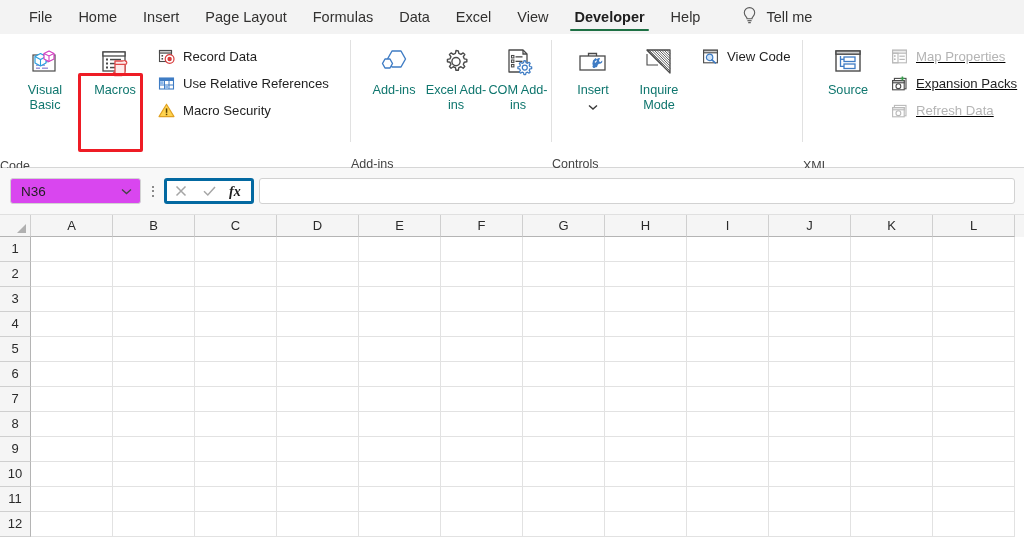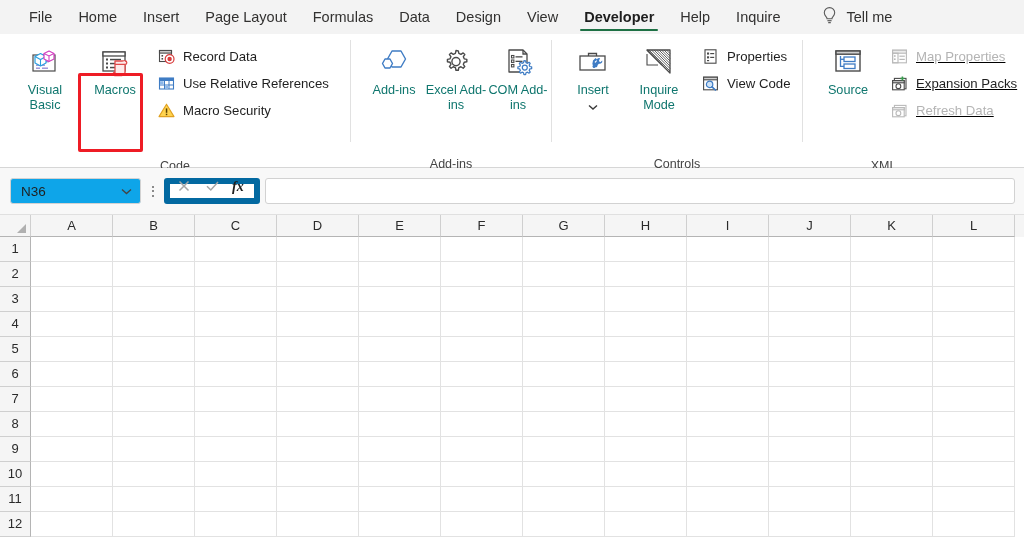--- a/index.html
+++ b/index.html
@@ -40,21 +40,21 @@
   
   .ribbon {
     position: absolute; left: 0; top: 34px; width: 1024px; height: 134px;
     background: #ffffff;
     border-bottom: 1px solid #d6d6d6;
   }
   .groups { display: flex; height: 134px; align-items: stretch; }
   .group { position: relative; height: 134px; display: flex; flex-direction: column; }
   .group .gbody { flex: 1; display: flex; align-items: flex-start; padding-top: 6px; }
   .group .glabel {
-    height: 22px; line-height: 18px; text-align: center;
+    height: 22px; line-height: 18px; text-align: left;
     font-size: 12.5px; color: #444; width: 100%; margin-top: 35px;
   }
   .gsep {
     width: 1px; background: #e1e1e1;
     margin: 6px 0 26px 0; align-self: stretch;
   }
 
   
   .bigbtn {
     width: 62px; min-height: 80px;
@@ -89,35 +89,35 @@
 
   
   .fbar {
     position: absolute; left: 0; top: 168px; width: 1024px; height: 47px;
     background: #f8f8f8;
     display: flex; align-items: center;
     border-bottom: 1px solid #e0e0e0;
   }
   .namebox {
     margin-left: 10px; width: 131px; height: 26px;
-    background: #0ea5e9; border: 1px solid #d2d2d2; border-radius: 3px;
+    background: #d946ef; border: 1px solid #d2d2d2; border-radius: 3px;
     display: flex; align-items: center; justify-content: space-between;
     padding: 0 7px 0 10px; cursor: pointer;
   }
   .namebox .nb-val { font-size: 13.5px; color: #1f1f1f; }
   .dots {
     width: 18px; height: 26px; margin-left: 3px;
     display: flex; align-items: center; justify-content: center;
     flex-direction: column; gap: 2.5px; cursor: pointer;
   }
   .dots i { width: 2px; height: 2px; background: #666; border-radius: 50%; display:block; }
   .fxgroup {
-    display: flex; align-items: flex-end;
+    display: flex; align-items: center;
     height: 26px; background: #fff;
-    border: 6px solid #0369a1; border-radius: 3px;
+    border: 3px solid #0369a1; border-radius: 3px;
     margin-left: 2px;
   }
   .fxbtn { width: 28px; height: 24px; display: flex; align-items: center; justify-content: center; cursor: pointer; }
   .finput {
     flex: 1; height: 26px; margin: 0 9px 0 5px;
     background: #fff; border: 1px solid #d2d2d2; border-radius: 3px;
   }
   .finput-inner {
     width: 100%; height: 100%; border: 0; outline: 0; background: transparent;
     font-family: "Liberation Sans", sans-serif; font-size: 13.5px;
@@ -169,25 +169,24 @@
 
 <div class="app">
 
   <div class="tabbar">
     <div class="tab">File</div>
     <div class="tab">Home</div>
     <div class="tab">Insert</div>
     <div class="tab">Page Layout</div>
     <div class="tab">Formulas</div>
     <div class="tab">Data</div>
-    <div class="tab">Design</div>
+    <div class="tab">Excel</div>
     <div class="tab">View</div>
     <div class="tab active">Developer</div>
     <div class="tab">Help</div>
-    <div class="tab">Inquire</div>
 
     <div class="tellme">
       <span>
         <svg width="17" height="19" viewBox="0 0 17 19">
           <path d="M8.5 1.6c-3 0-5.2 2.3-5.2 5.2 0 2 1.1 3.2 1.9 4.1.5.6.8 1 .8 1.5v.4h5v-.4c0-.5.3-.9.8-1.5.8-.9 1.9-2.1 1.9-4.1 0-2.9-2.2-5.2-5.2-5.2z" fill="none" stroke="#5a5a5a" stroke-width="1.1"></path>
           <rect x="6.4" y="14.1" width="4.2" height="1.2" fill="#5a5a5a"></rect>
           <rect x="7.1" y="16" width="2.8" height="1.2" rx=".5" fill="#5a5a5a"></rect>
         </svg>
       </span>
       <span class="lbl">Tell me</span>
@@ -352,33 +351,20 @@
                 <path d="M5 4 H28 V27 Z" fill="none" stroke="#4a4a4a" stroke-width="1.3" stroke-linejoin="round"></path>
                 <path d="M5 4 L20 19" fill="none" stroke="#4a4a4a" stroke-width="1.2"></path>
                 <path d="M5 8 L5 19 L16 19" fill="none" stroke="#4a4a4a" stroke-width="1.1"></path>
                 <path d="M22 4 L28 10 M24.5 4 L28 7.5 M19.5 4 L28 12.5 M17 4 L28 15 M14.5 4 L28 17.5 M12 4 L28 20 M9.5 4 L28 22.5 M7 4 L28 25" fill="none" stroke="#4a4a4a" stroke-width=".85"></path>
               </svg>
             </div>
             <div class="txt">Inquire Mode</div>
           </div>
 
           <div class="smallcol" style="margin-left:8px;">
-            <div class="smallbtn">
-              <span class="sic">
-                <svg width="17" height="17" viewBox="0 0 17 17">
-                  <rect x="3" y="1.8" width="11" height="13.4" fill="#fff" stroke="#4a4a4a" stroke-width="1.1"></rect>
-                  <rect x="5" y="4.5" width="2.1" height="2.1" fill="#4a4a4a"></rect>
-                  <rect x="8.2" y="5" width="4" height="1.2" fill="#4a4a4a"></rect>
-                  <rect x="5" y="8.3" width="2.1" height="2.1" fill="#4a4a4a"></rect>
-                  <rect x="8.2" y="8.8" width="4" height="1.2" fill="#4a4a4a"></rect>
-                  <rect x="5" y="12" width="2.1" height="1.2" fill="#4a4a4a"></rect>
-                </svg>
-              </span>
-              <span class="stxt">Properties</span>
-            </div>
 
             <div class="smallbtn">
               <span class="sic">
                 <svg width="17" height="17" viewBox="0 0 17 17">
                   <rect x="1.6" y="2.2" width="13.8" height="12.6" fill="#fff" stroke="#4a4a4a" stroke-width="1.1"></rect>
                   <rect x="1.6" y="2.2" width="13.8" height="2.6" fill="#cfcfcf" stroke="#4a4a4a" stroke-width="1.1"></rect>
                   <circle cx="7.6" cy="9.4" r="3.2" fill="#cfe3f7" stroke="#3f7cc4" stroke-width="1.2"></circle>
                   <path d="M10 11.8 L13.4 15" stroke="#3f7cc4" stroke-width="1.7" stroke-linecap="round"></path>
                 </svg>
               </span>

